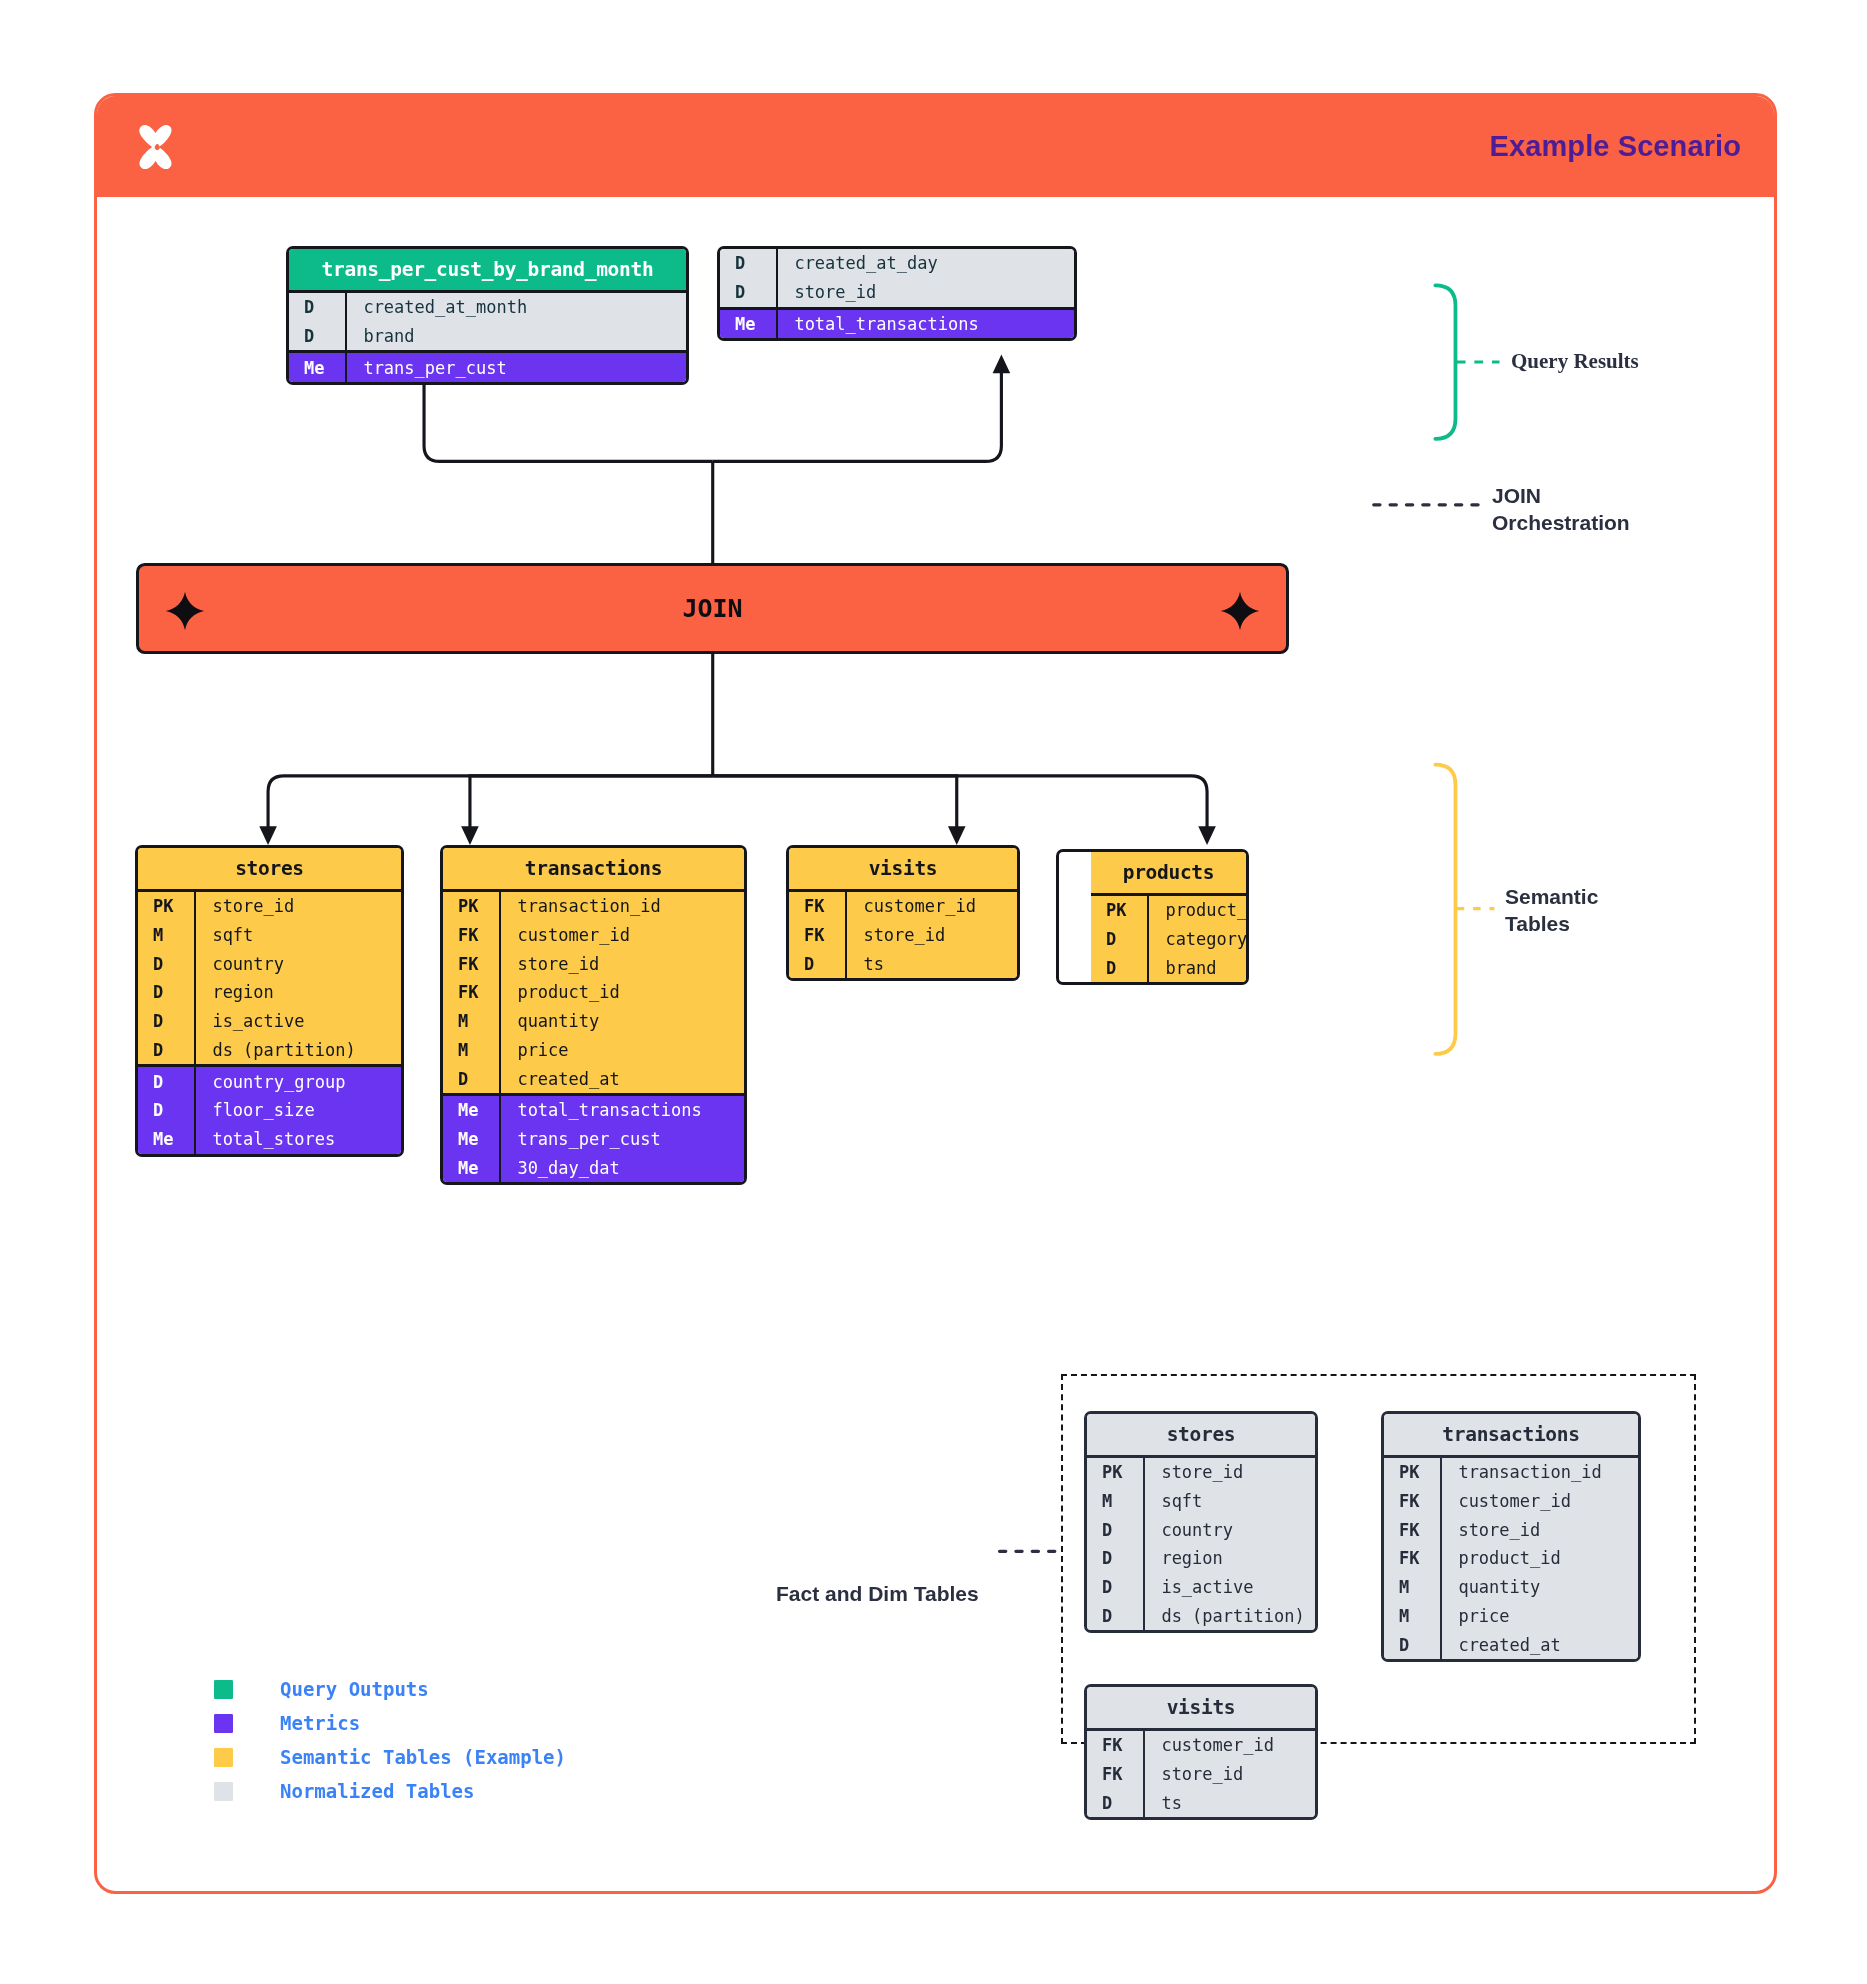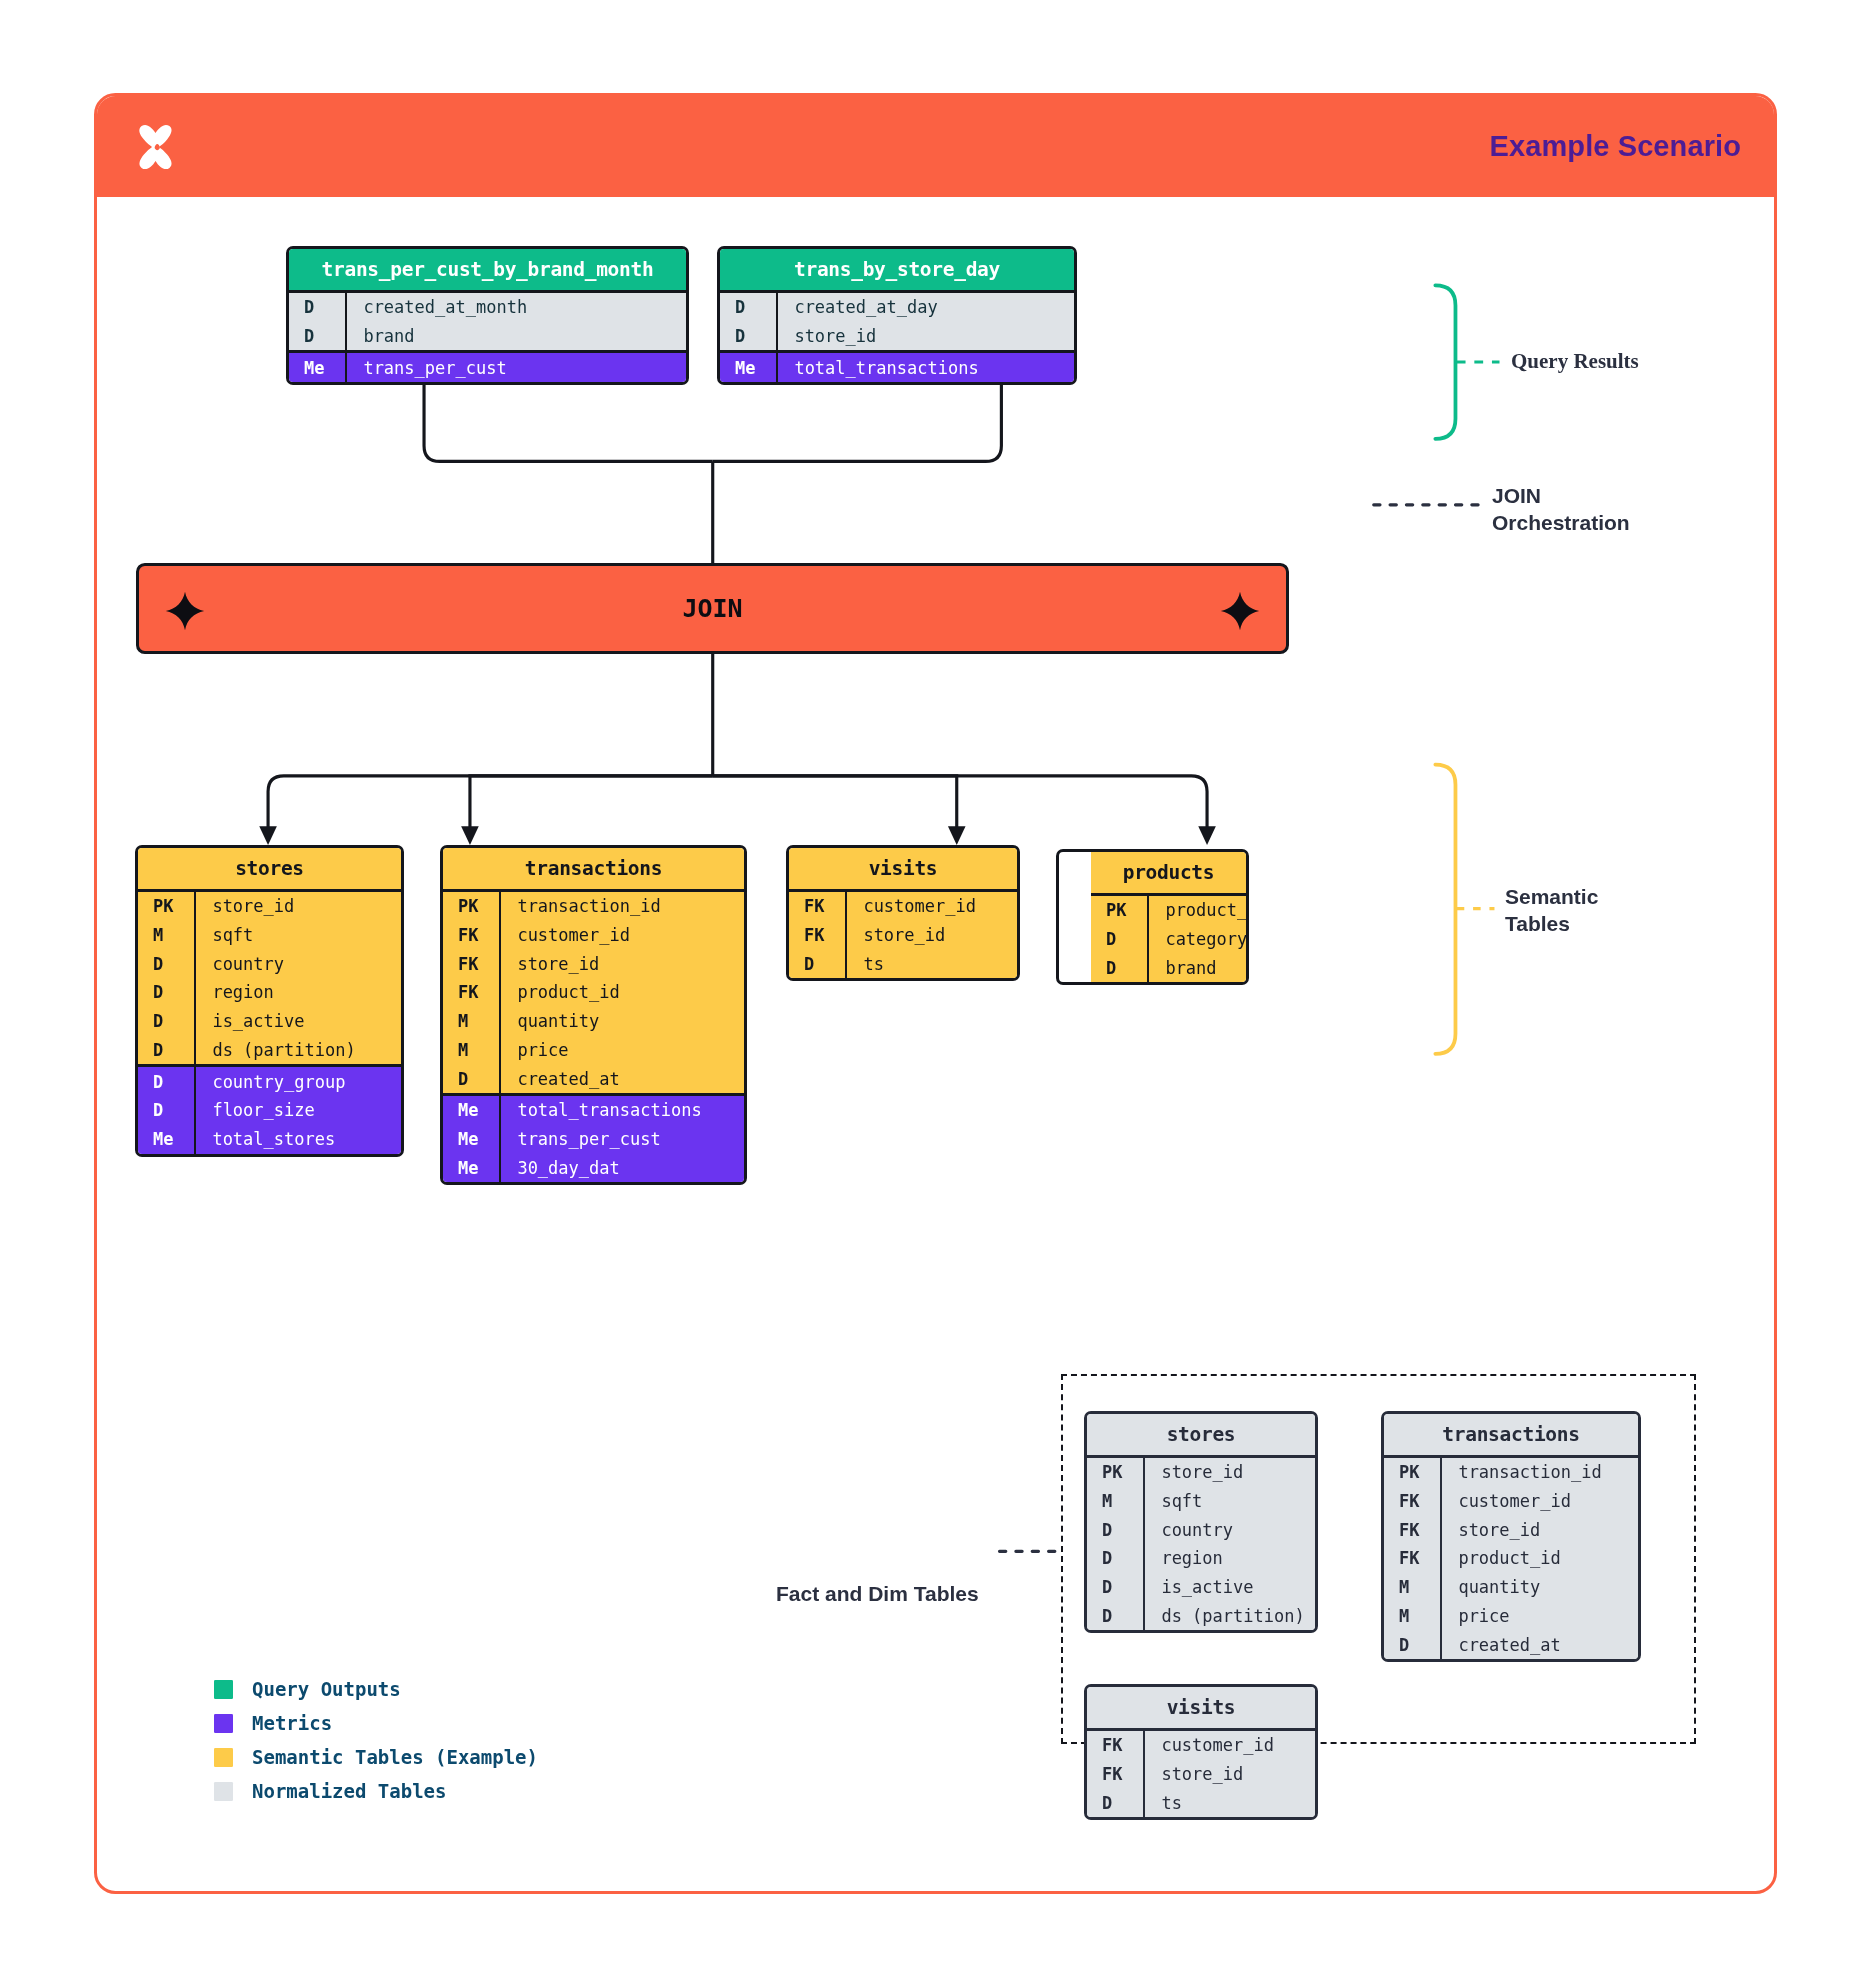--- a/index.html
+++ b/index.html
@@ -72,21 +72,21 @@
   
   .anno-label{
     position:absolute; font-family:"Liberation Sans",sans-serif; font-weight:bold;
     font-size:21px; color:#2b3040; line-height:1.28;
   }
 
   
   .legend{position:absolute; left:117px; top:1481px;}
   .legend-row{display:flex; align-items:center; margin-bottom:12px;}
   .swatch{width:19px;height:19px;margin-right:19px;border-radius:1.3px;}
-  .legend-text{font-family:"DejaVu Sans Mono",monospace; font-size:19px; font-weight:bold; color:#0c4a6e;}
+  .legend-text{font-family:"DejaVu Sans Mono",monospace; font-size:19px; font-weight:bold; color:#3b82f6;margin-left:28px;}
 
   
   .dotbox{
     position:absolute; left:964px; top:1177px; width:635px; height:370px;
     border:2.5px dashed #14161c; box-sizing:border-box;
   }
 
   svg.ov{position:absolute; left:0; top:0; width:1683px; height:1698px; pointer-events:none;}
 </style>
 </head>
@@ -160,21 +160,20 @@
       </div>
       <div class="body sec-met section">
         <div class="row">
           <div class="k">Me</div>
           <div class="v">trans_per_cust</div>
         </div>
       </div>
     </div>
 
     <div class="tbl t-green" style="left:620px;top:49px;width:360px;">
-      <div class="thead">trans_by_store_day</div>
       <div class="body sec-dim">
         <div class="row">
           <div class="k">D</div>
           <div class="v">created_at_day</div>
         </div>
         <div class="row">
           <div class="k">D</div>
           <div class="v">store_id</div>
         </div>
       </div>

